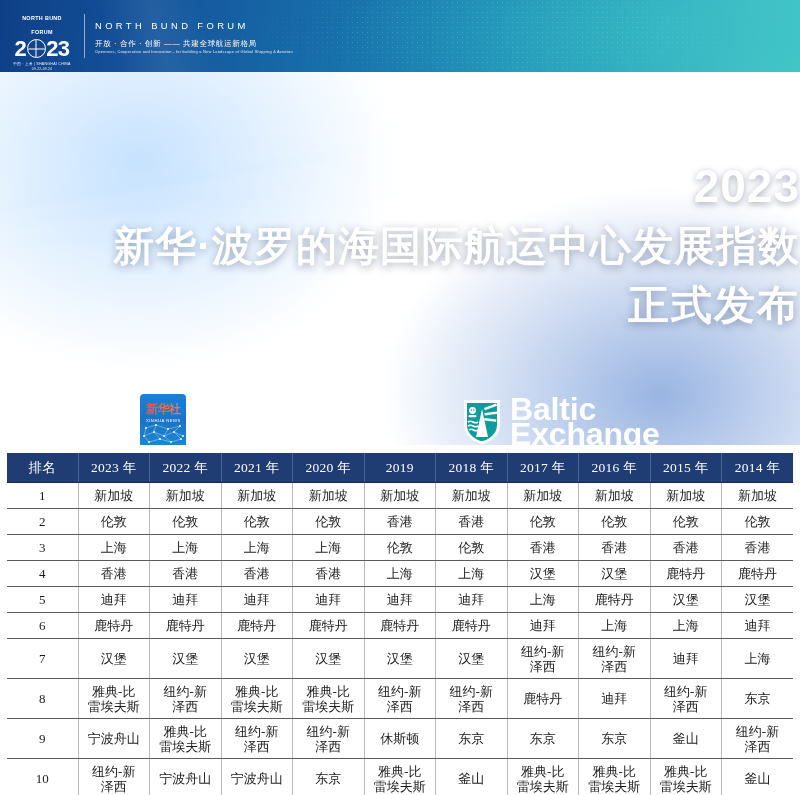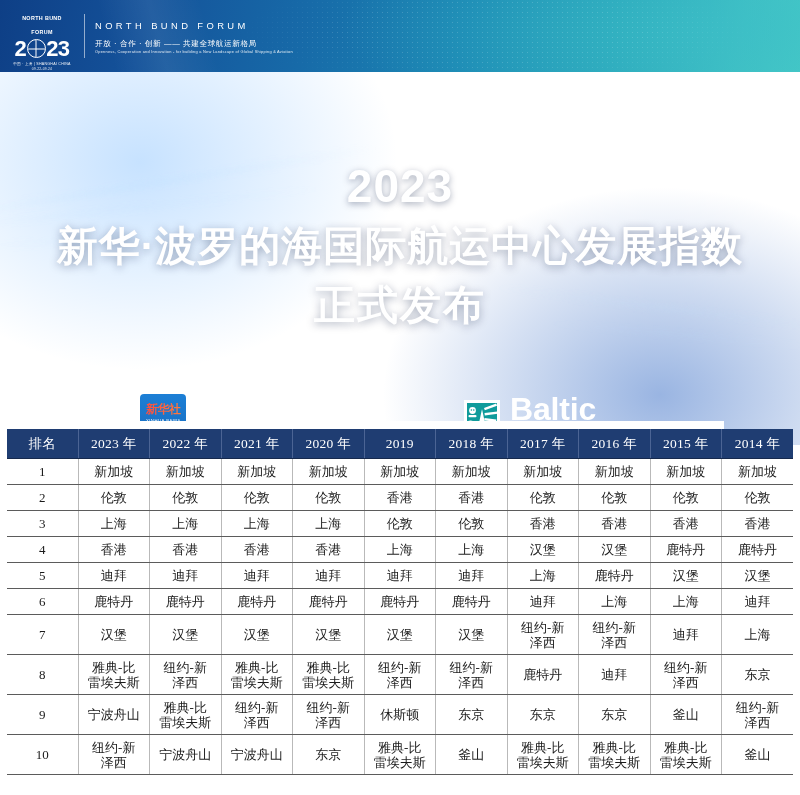--- a/index.html
+++ b/index.html
@@ -78,21 +78,21 @@
     background:radial-gradient(ellipse at center, rgba(30,90,190,.45) 0%, rgba(30,90,190,0) 70%);
   }
   .hero .mapdots{
     position:absolute;right:20px;top:10px;width:420px;height:170px;
     background-image:radial-gradient(rgba(255,255,255,.13) 0.9px, transparent 1px);
     background-size:5px 5px;
     -webkit-mask-image:radial-gradient(ellipse 200px 70px at 45% 40%, #000 0%, #000 40%, transparent 80%);
     mask-image:radial-gradient(ellipse 200px 70px at 45% 40%, #000 0%, #000 40%, transparent 80%);
   }
 
-  .hero-title{position:absolute;left:0;right:0;top:88px;text-align:center;color:#fff;}
+  .hero-title{position:absolute;left:0;right:0;top:88px;text-align:right;color:#fff;}
   .hero-year{
     font-size:46px;font-weight:700;line-height:52px;letter-spacing:1px;
     text-shadow:0 2px 7px rgba(0,20,60,.35);
   }
   .hero-l1{
     font-size:41px;font-weight:700;line-height:60px;letter-spacing:1px;margin-top:4px;
     text-shadow:0 2px 8px rgba(0,20,60,.35);white-space:nowrap;
   }
   .hero-l2{
     font-size:41px;font-weight:700;line-height:58px;letter-spacing:2px;
@@ -115,21 +115,21 @@
   .xh-badge .xh-en{font-size:4.2px;color:#fff;letter-spacing:.5px;margin-top:1.5px;}
   .xh-net{position:absolute;left:0;bottom:4px;width:100%;height:24px;}
   .xh-title{color:#fff;}
   .xh-title .c1{font-size:23px;font-weight:700;letter-spacing:1.5px;line-height:27px;}
   .xh-title .c2{font-size:7.7px;letter-spacing:1.55px;line-height:11px;margin-top:2px;font-family:"Liberation Serif","DejaVu Serif",serif;}
   .logo-baltic{display:flex;align-items:center;gap:9px;}
   .bx-shield{width:38px;height:46px;position:relative;}
   .bx-name{color:#fff;font-size:32px;font-weight:700;line-height:25px;letter-spacing:-0.2px;}
 
   
-  .tablewrap{position:absolute;left:0;top:421px;width:724px;height:350px;background:#fff;padding:0;}
+  .tablewrap{position:absolute;left:0;top:445px;width:724px;height:350px;background:#fff;padding:0;}
   table.rank{
     border-collapse:collapse;width:786px;margin:8px 7px 0 7px;
     table-layout:fixed;background:#fff;
   }
   table.rank col.c-rank{width:71px;}
   table.rank col.c-year{width:71.5px;}
   table.rank thead th{
     background:#1f3d72;color:#ffffff;font-weight:400;
     font-family:"Liberation Serif","DejaVu Serif",serif;
     font-size:13.5px;height:27px;text-align:center;vertical-align:middle;

